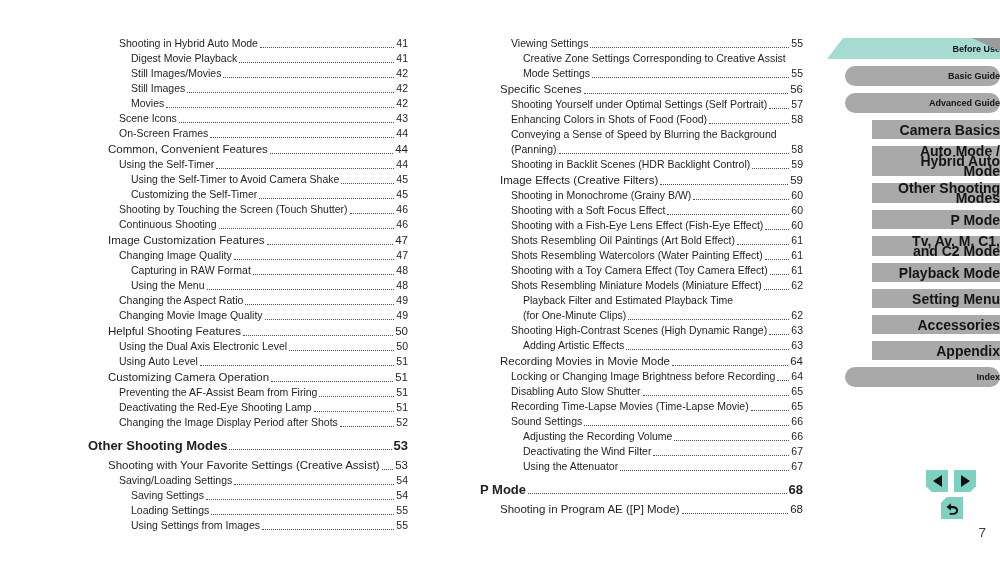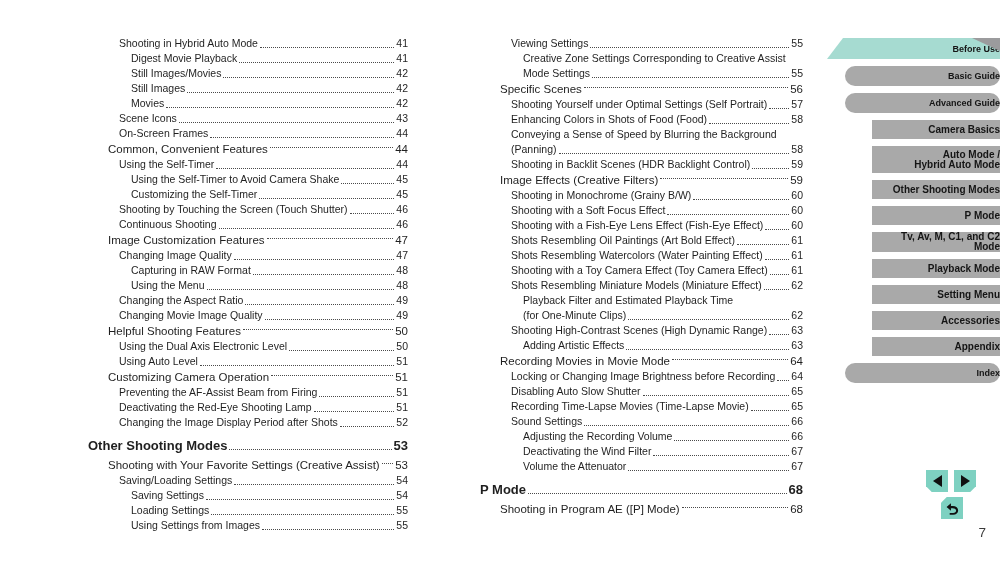--- a/index.html
+++ b/index.html
@@ -12,35 +12,35 @@
     font-family:"Liberation Sans",sans-serif;color:var(--ink);overflow:hidden;
   }
   
   .toc-col{position:absolute;top:36px;}
   #toc-left{left:88px;width:320px;}
   #toc-right{left:480px;width:323px;}
   .toc-row{display:flex;align-items:flex-end;font-size:10.5px;line-height:15px;cursor:pointer;}
   .toc-line{font-size:10.5px;line-height:15px;cursor:pointer;}
   .dots{flex:1 1 auto;min-width:8px;border-bottom:1.4px dotted var(--dots);margin:0 2px 3px 2px;}
   .pg{flex:0 0 auto;white-space:nowrap;}
-  .ind2{padding-left:20px;align-items:center;}
+  .ind2{padding-left:20px;}
   .ind3{padding-left:31px;}
   .ind4{padding-left:43px;}
   .lv2{font-size:11.5px;line-height:16px;}
   .lv1{font-size:13px;line-height:17px;font-weight:bold;margin:7px 0 3px 0;}
   .lv1 .dots{margin-bottom:4px;}
   
   .sidebar{position:absolute;top:38px;left:827px;width:173px;}
   .tab{
     position:relative;background:var(--tabgray);color:#151515;font-weight:bold;
     font-size:9px;line-height:10px;display:flex;flex-direction:column;justify-content:center;
     padding-left:12px;margin-bottom:7px;min-height:20px;box-sizing:border-box;cursor:pointer;text-align:right;
   }
   .tab.main{margin-left:18px;border-radius:10px;}
-  .tab.sub{margin-left:45px;font-size:10px;min-height:19px;}
+  .tab.sub{margin-left:45px;font-size:14px;min-height:19px;}
   .tab.twoline{min-height:27px;}
   .tab.active{
     margin-left:0;background:var(--accent);padding-left:28px;min-height:21px;
     clip-path:polygon(16px 0,100% 0,100% 100%,0 100%);
   }
   .fold{
     position:absolute;top:0;right:0;width:28px;height:100%;
     background:var(--fold);clip-path:polygon(0 0,100% 0,100% 62%);
   }
   
@@ -461,21 +461,21 @@
       </div>
       <div>
         <div class="toc-row lv4 ind4">
           <span>Deactivating the Wind Filter</span>
           <span class="dots"></span>
           <span class="pg">67</span>
         </div>
       </div>
       <div>
         <div class="toc-row lv4 ind4">
-          <span>Volume the Attenuator</span>
+          <span>Using the Attenuator</span>
           <span class="dots"></span>
           <span class="pg">67</span>
         </div>
       </div>
       <div>
         <div class="toc-row lv1">
           <span>P Mode</span>
           <span class="dots"></span>
           <span class="pg">68</span>
         </div>

